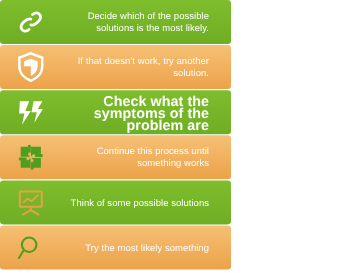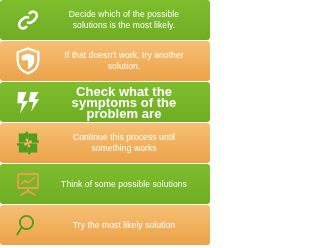--- a/index.html
+++ b/index.html
@@ -46,21 +46,21 @@
     flex: 0 0 56px;
     height: 40px;
     display: flex;
     align-items: center;
     justify-content: center;
   }
   .icon-cell svg { display: block; }
 
   .step-text {
     flex: 1 1 auto;
-    text-align: center;
+    text-align: right;
     padding-right: 20px;
     padding-left: 2px;
     color: #ffffff;
     font-size: 8.6px;
     line-height: 11px;
     letter-spacing: 0.05px;
   }
   .step-text.bold {
     font-weight: bold;
     font-size: 13px;
@@ -139,16 +139,16 @@
     <div class="step-text">Think of some possible solutions</div>
   </div>
 
   <div class="step-row orange">
     <div class="icon-cell">
       <svg width="26" height="26" viewBox="0 0 26 26" aria-hidden="true">
         <circle cx="11.5" cy="10.5" r="6.6" fill="none" stroke="#4f9e1f" stroke-width="1.9"></circle>
         <line x1="6.7" y1="15.3" x2="2.2" y2="22.5" stroke="#4f9e1f" stroke-width="1.9" stroke-linecap="round"></line>
       </svg>
     </div>
-    <div class="step-text">Try the most likely solution</div>
+    <div class="step-text">Try the most likely something</div>
   </div>
 
 </div>
 
 </body></html>

